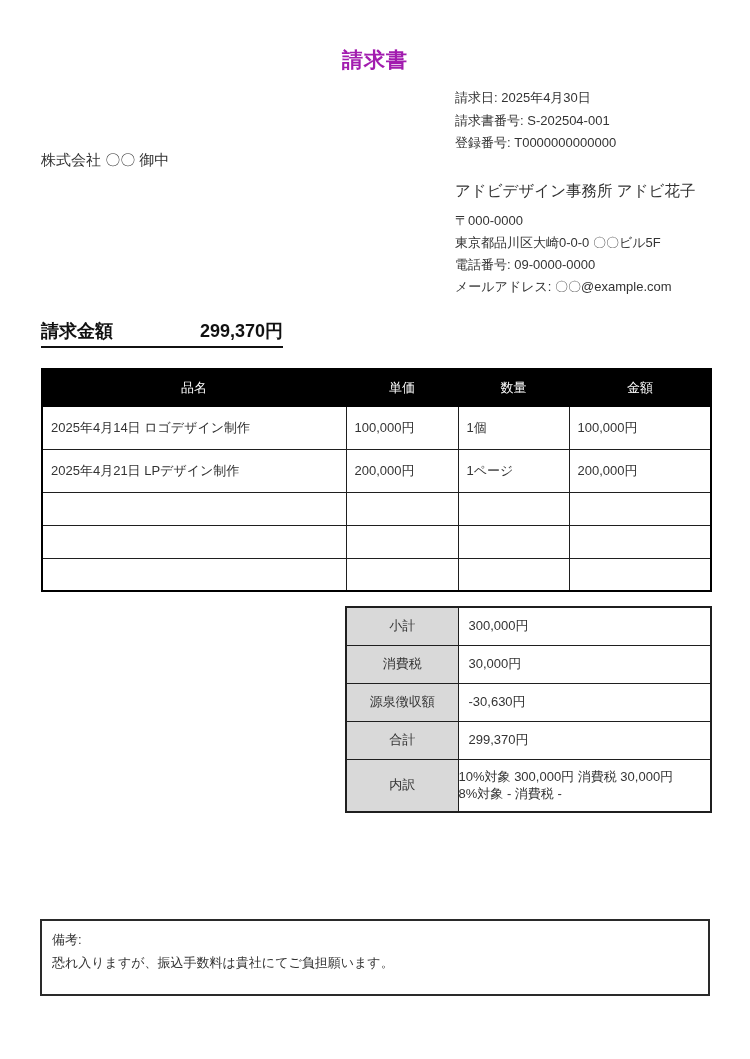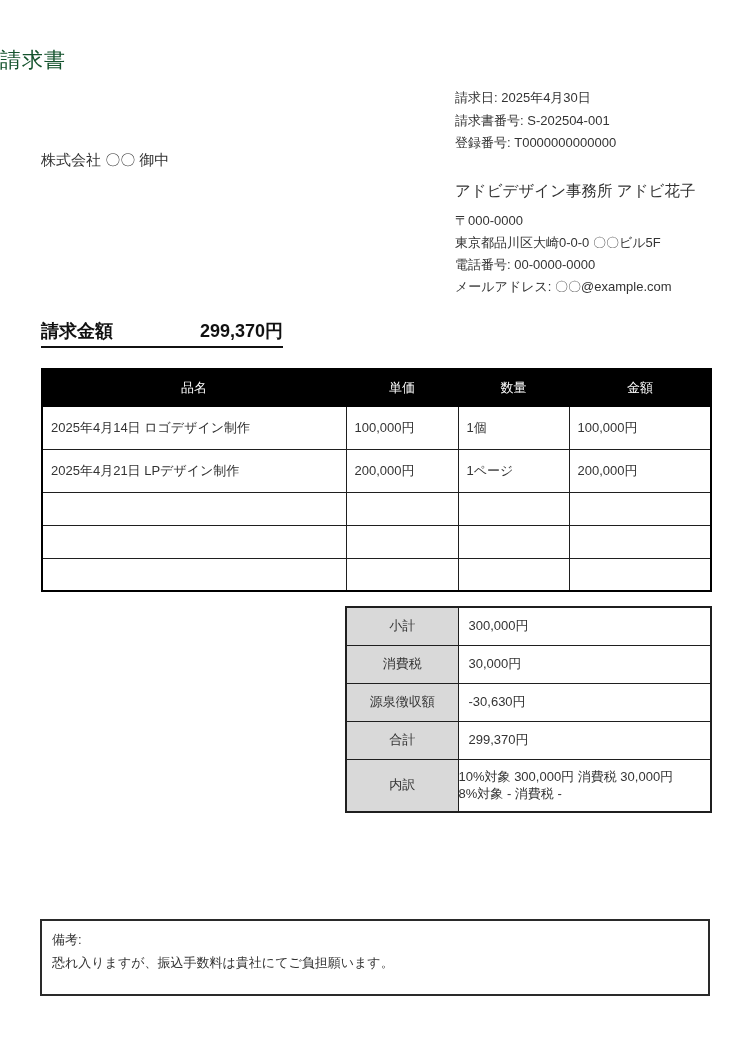--- a/index.html
+++ b/index.html
@@ -3,21 +3,21 @@
 <meta charset="utf-8">
 <style>
   * { margin:0; padding:0; box-sizing:border-box; }
   body { background:#888; font-family:"Liberation Sans","DejaVu Sans",sans-serif; }
   .page {
     position:relative; width:750px; height:1059px; margin:0 auto;
     background:#ffffff; color:#333333; overflow:hidden;
   }
   .title {
     position:absolute; top:46px; left:0; width:750px;
-    font-size:21px; font-weight:400; color:#14532d;
+    text-align:center; font-size:21px; font-weight:700; color:#a21caf;
     letter-spacing:1px;
   }
   .meta {
     position:absolute; left:455px; top:87px;
     font-size:13px; line-height:22.5px; color:#333;
   }
   .recipient {
     position:absolute; left:41px; top:151px;
     font-size:15px; color:#333;
   }
@@ -72,21 +72,21 @@
     <div>請求書番号: S-202504-001</div>
     <div>登録番号: T0000000000000</div>
   </div>
 
   <div class="recipient">株式会社 〇〇 御中</div>
 
   <div class="sender">
     <div class="name">アドビデザイン事務所 アドビ花子</div>
     <div class="line">〒000-0000</div>
     <div class="line">東京都品川区大崎0-0-0 〇〇ビル5F</div>
-    <div class="line">電話番号: 00-0000-0000</div>
+    <div class="line">電話番号: 09-0000-0000</div>
     <div class="line">メールアドレス: 〇〇@example.com</div>
   </div>
 
   <div class="amount">
     <span>請求金額</span>
     <span>299,370円</span>
   </div>
 
   <table class="items-table">
     <colgroup>

